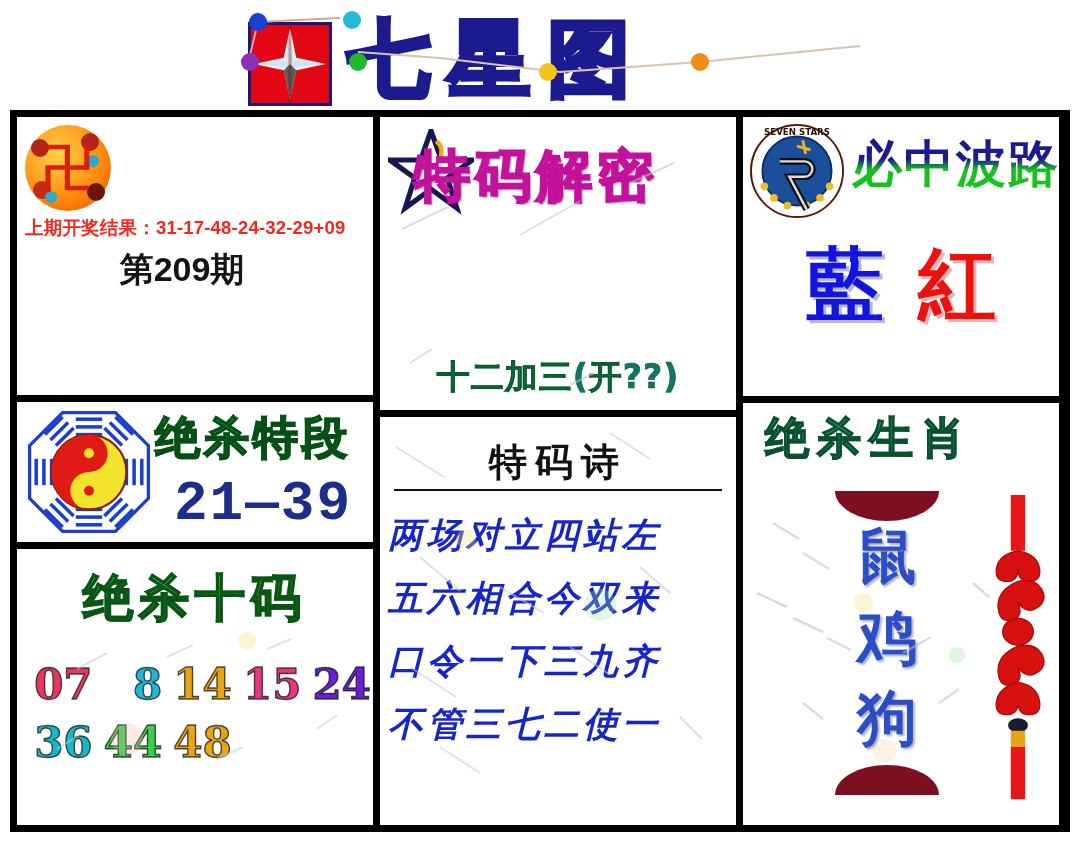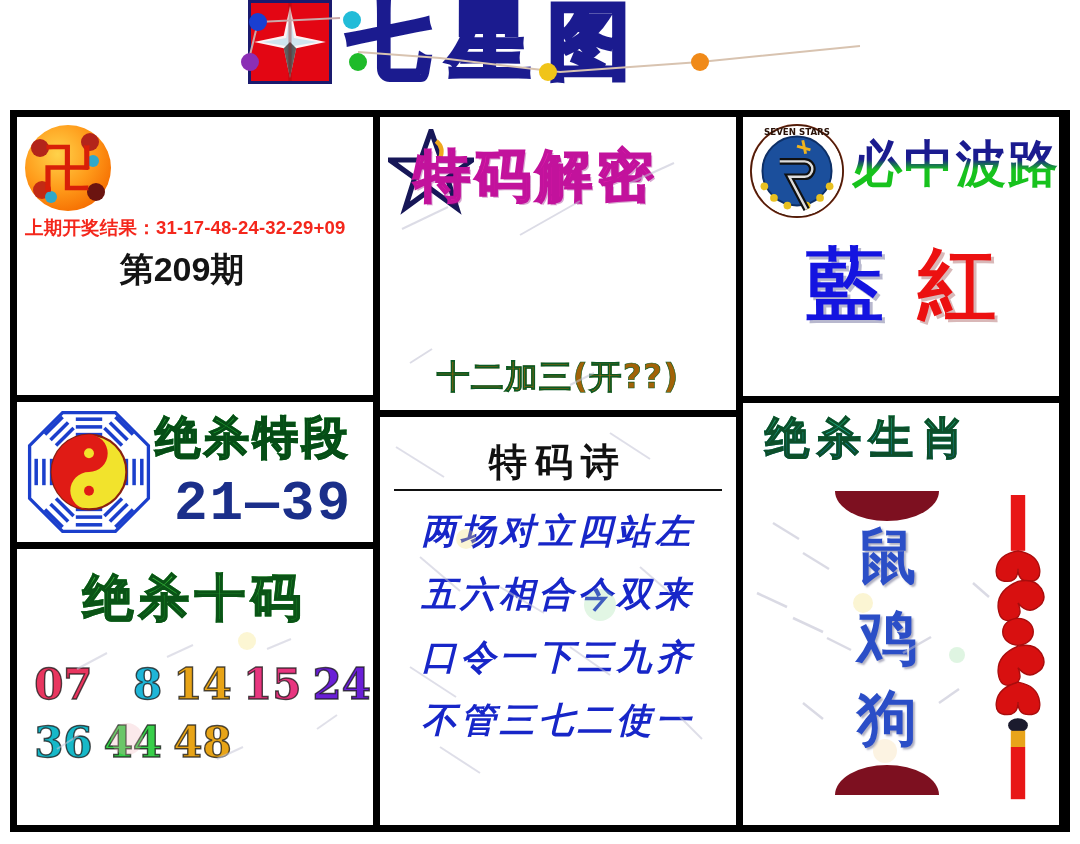--- a/index.html
+++ b/index.html
@@ -8,21 +8,21 @@
     background: #ffffff;
     font-family: "DejaVu Sans", "Liberation Sans", sans-serif;
     overflow: hidden;
   }
 
   #root { position: relative; width: 1080px; height: 844px; background:#fff; }
 
   
   .masthead {
     position: absolute; left: 0; top: 0; width: 896px; height: 106px;
-    display: flex; align-items: flex-start; justify-content: center; gap: 16px;
+    display: flex; align-items: flex-end; justify-content: center; gap: 16px;
   }
   .mast-logo {
     width: 84px; height: 84px; background: #e30613;
     border: 3px solid #1a1a6e; position: relative; flex: none;
   }
   .mast-logo .star4 {
     position: absolute; left: 50%; top: 50%;
     width: 78px; height: 78px; transform: translate(-50%,-50%);
   }
   .mast-title {
@@ -122,40 +122,40 @@
     position:absolute; left: 34px; top: 22px; width: 322px;
     font-size: 56px; font-weight: 700; letter-spacing: 5px;
     font-family: "DejaVu Sans", sans-serif;
     color: #e81fae;
     -webkit-text-stroke: 2px #c2129c;
     text-shadow: 2px 2px 0 rgba(140,0,120,.35);
     white-space: nowrap;
   }
   .jiemi-sub {
     position:absolute; left: 0; top: 238px; width: 356px; text-align:center;
-    font-size: 33px; font-weight: 700; color: #a16207;
+    font-size: 33px; font-weight: 700; color: #0f766e;
     font-family: "DejaVu Sans", sans-serif; letter-spacing: 1px;
     -webkit-text-stroke: .6px #0a5a24;
   }
 
   
   .p-shi { height: 412px; position: relative; }
   .shi-title {
     position:absolute; left:0; top: 20px; width: 356px; text-align:center;
     font-size: 38px; font-weight: 700; color:#111;
     font-family: "DejaVu Serif", serif; letter-spacing: 8px;
   }
   .shi-rule { position:absolute; left: 14px; top: 72px; width: 328px; height: 2px; background:#111; }
   .shi-lines {
     position:absolute; left: 8px; top: 86px; width: 340px;
   }
   .shi-line {
     font-size: 35px; font-weight: 700; color: #1726c8;
-    font-family: Liberation Mono, monospace;
-    letter-spacing: 4px; text-align:center;
+    font-family: Liberation Sans, sans-serif;
+    letter-spacing: 4px; 
     line-height: 1.0; padding: 14px 0;
     font-style: italic;
   }
 
   
   .p-bolu { height: 284px; position: relative; }
   .seven-stars { position:absolute; left: 6px; top: 6px; width: 96px; height: 96px; }
   .bolu-title {
     position:absolute; left: 109px; top: 14px; width: 220px;
     font-size: 50px; font-weight: 700; letter-spacing: 2px;

